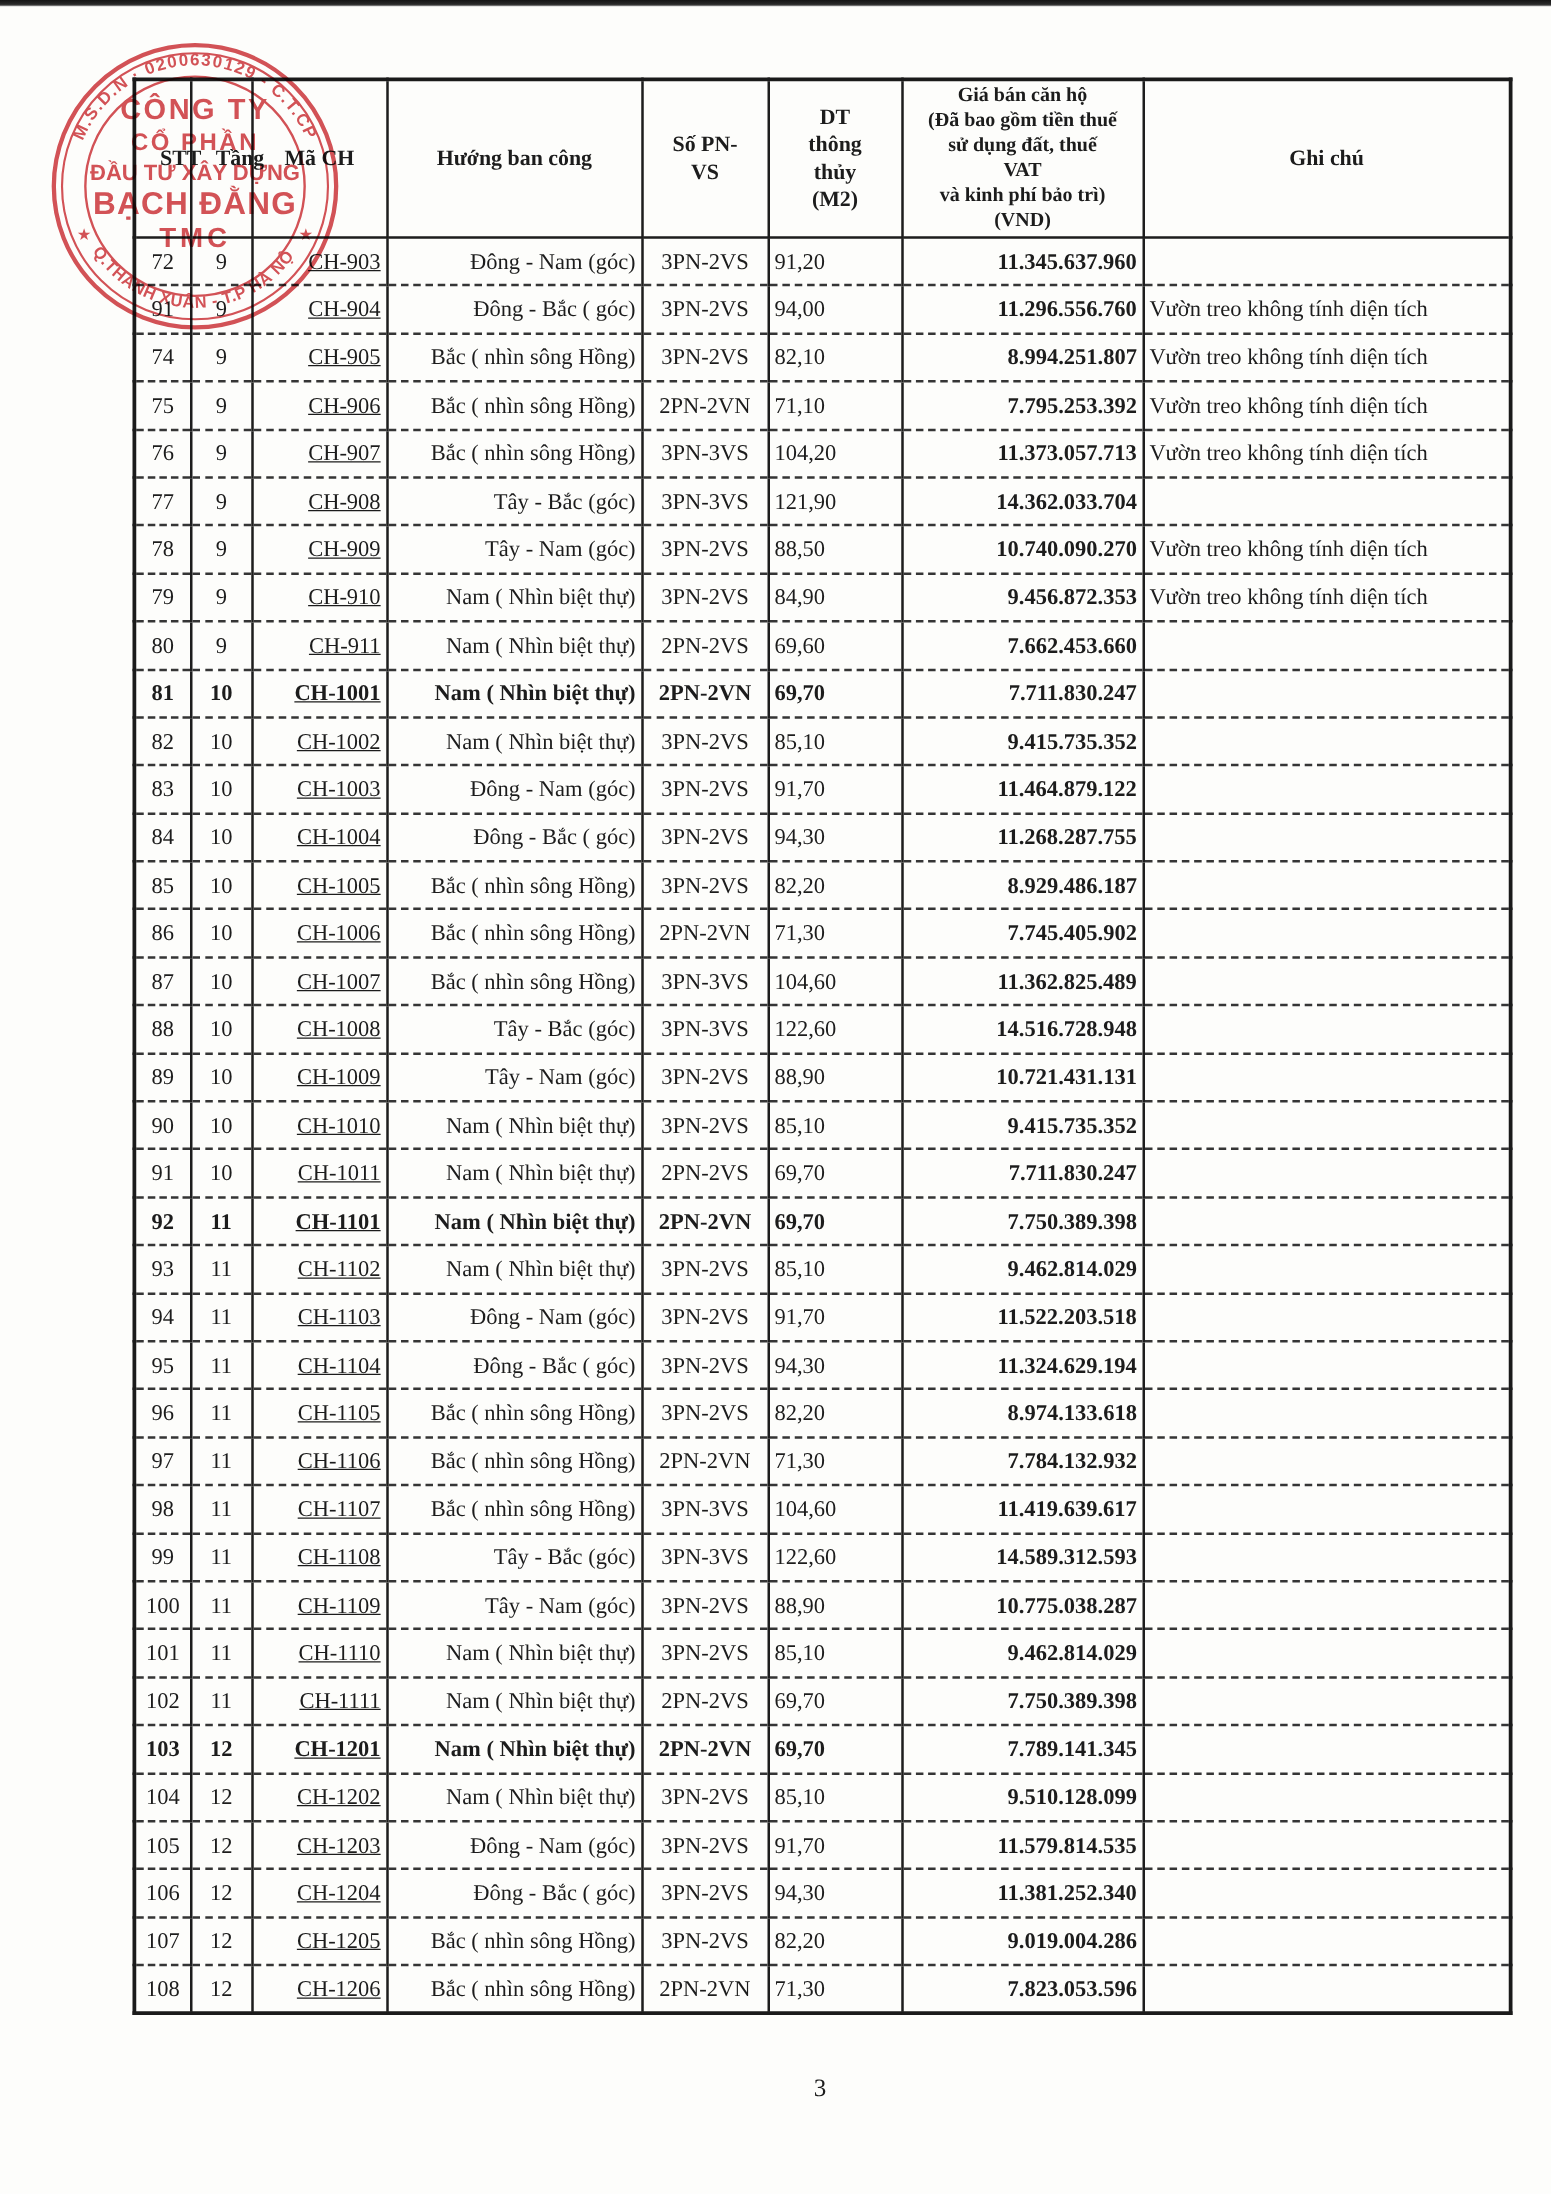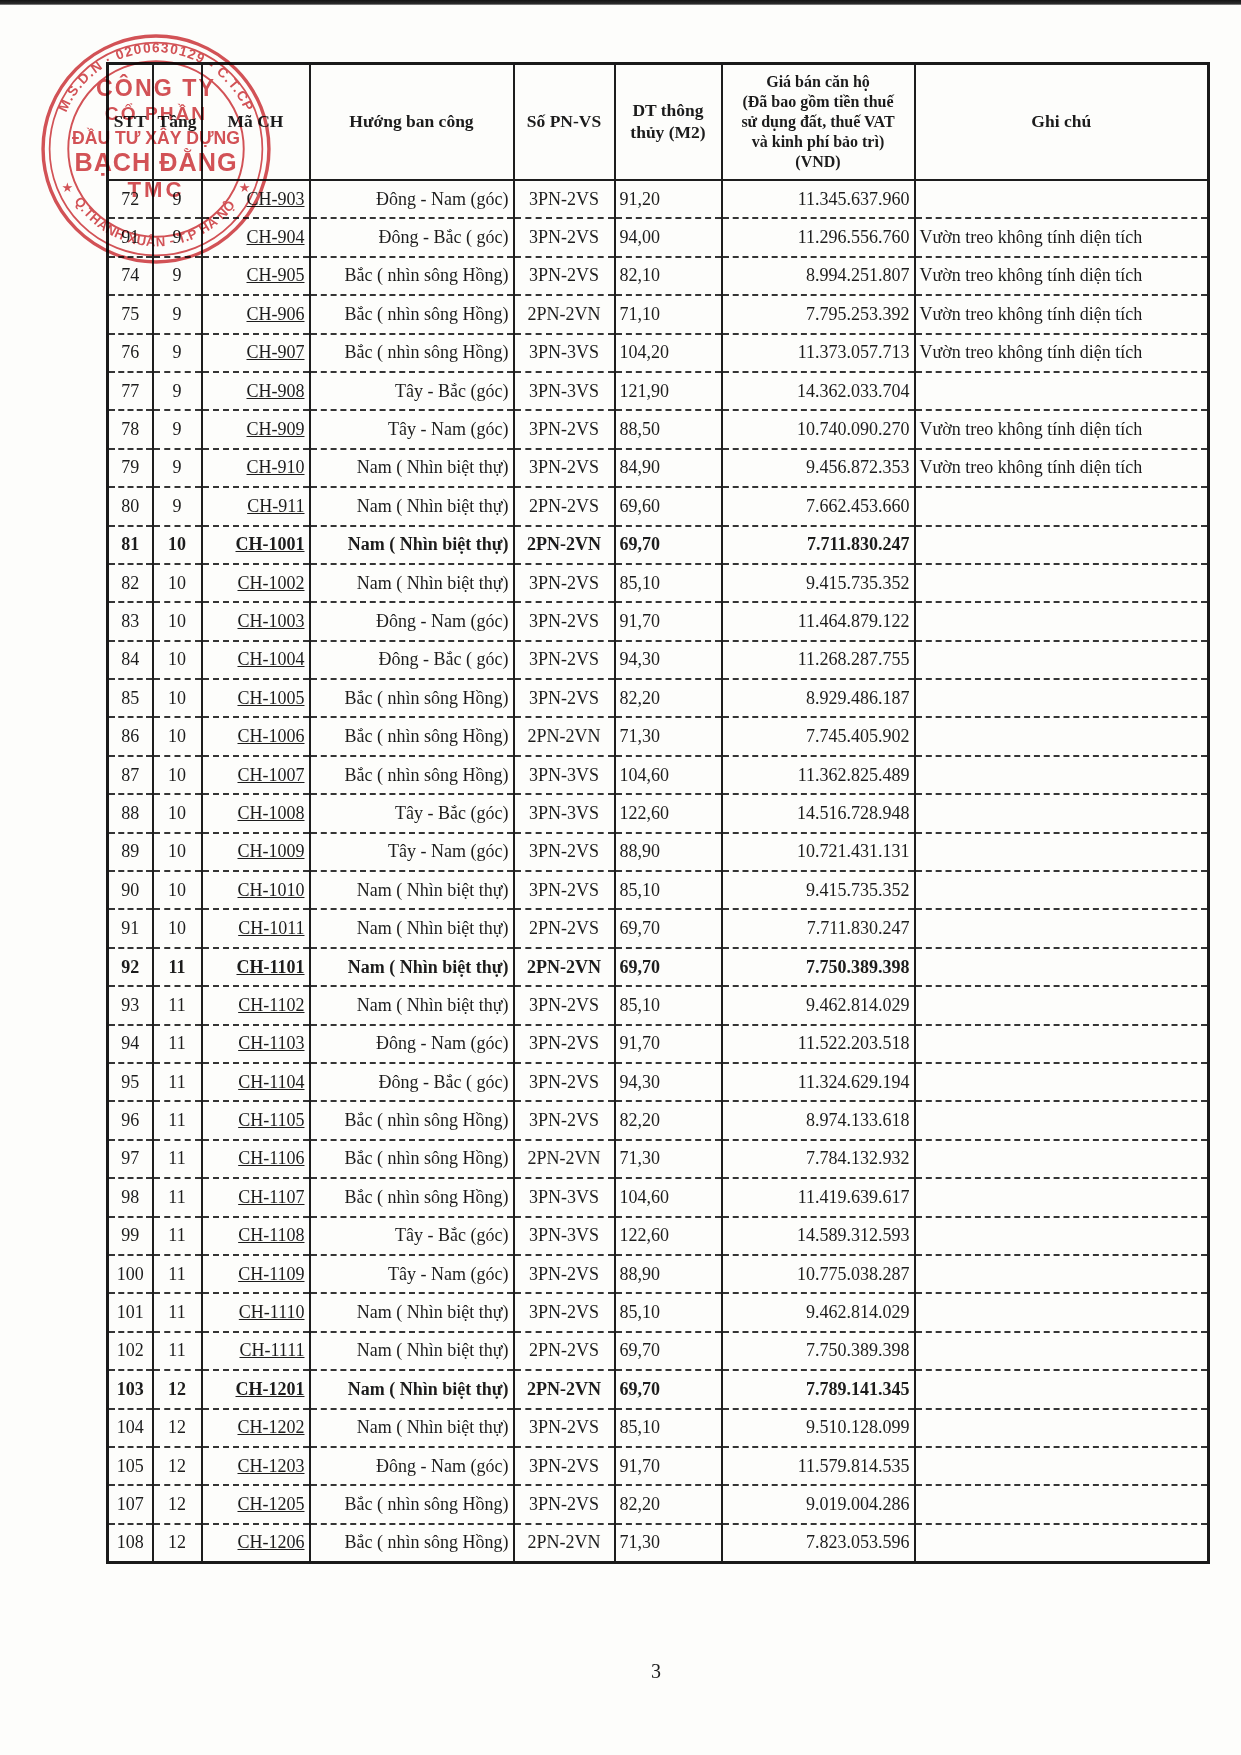--- a/index.html
+++ b/index.html
@@ -15,34 +15,34 @@
   }
   table.price-table{
     position:absolute;left:106px;top:62px;width:1101px;
     border-collapse:collapse;table-layout:fixed;
     border:3px solid #1a1a1a;
   }
   .price-table th{
     border:2px solid #1d1d1d;
     font-weight:bold;font-size:17.5px;line-height:1.25;
     vertical-align:middle;text-align:center;
-    height:110px;padding:2px 4px;
+    height:110px;padding:2px 19px;
   }
   .price-table th .hline{display:block;font-size:16px;}
   .price-table td{
     border-left:2px solid #1d1d1d;border-right:2px solid #1d1d1d;
     border-top:2px dashed #353535;border-bottom:none;
     height:36.4px;padding:0 4px;font-size:18px;
     vertical-align:middle;white-space:nowrap;overflow:hidden;
   }
   .c-stt,.c-tang,.c-pn{text-align:center;}
   .c-ma{text-align:right;padding-left:5px;text-decoration:underline;}
   .c-huong{text-align:right;padding-left:6px;}
   .c-dt{padding-right:9px;}
-  .c-gia{text-align:right;padding-right:8px;}
+  .c-gia{text-align:right;padding-right:8px;font-weight:bold;}
   .c-note{text-align:left;padding-left:8px;font-size:16.5px;}
   tr.bold-row td{font-weight:bold;}
   .page-number{
     position:absolute;left:606px;top:1660px;width:100px;
     text-align:center;font-size:20px;
   }
   .stamp{
     position:absolute;left:36px;top:28px;width:240px;height:242px;
     mix-blend-mode:multiply;opacity:.88;pointer-events:none;
   }
@@ -417,20 +417,30 @@
         <td class="c-stt">105</td>
         <td class="c-tang">12</td>
         <td class="c-ma">CH-1203</td>
         <td class="c-huong">Đông - Nam (góc)</td>
         <td class="c-pn">3PN-2VS</td>
         <td class="c-dt">91,70</td>
         <td class="c-gia">11.579.814.535</td>
         <td class="c-note"></td>
       </tr>
       <tr>
+        <td class="c-stt">106</td>
+        <td class="c-tang">12</td>
+        <td class="c-ma">CH-1204</td>
+        <td class="c-huong">Đông - Bắc ( góc)</td>
+        <td class="c-pn">3PN-2VS</td>
+        <td class="c-dt">94,30</td>
+        <td class="c-gia">11.381.252.340</td>
+        <td class="c-note"></td>
+      </tr>
+      <tr>
         <td class="c-stt">107</td>
         <td class="c-tang">12</td>
         <td class="c-ma">CH-1205</td>
         <td class="c-huong">Bắc ( nhìn sông Hồng)</td>
         <td class="c-pn">3PN-2VS</td>
         <td class="c-dt">82,20</td>
         <td class="c-gia">9.019.004.286</td>
         <td class="c-note"></td>
       </tr>
       <tr>

